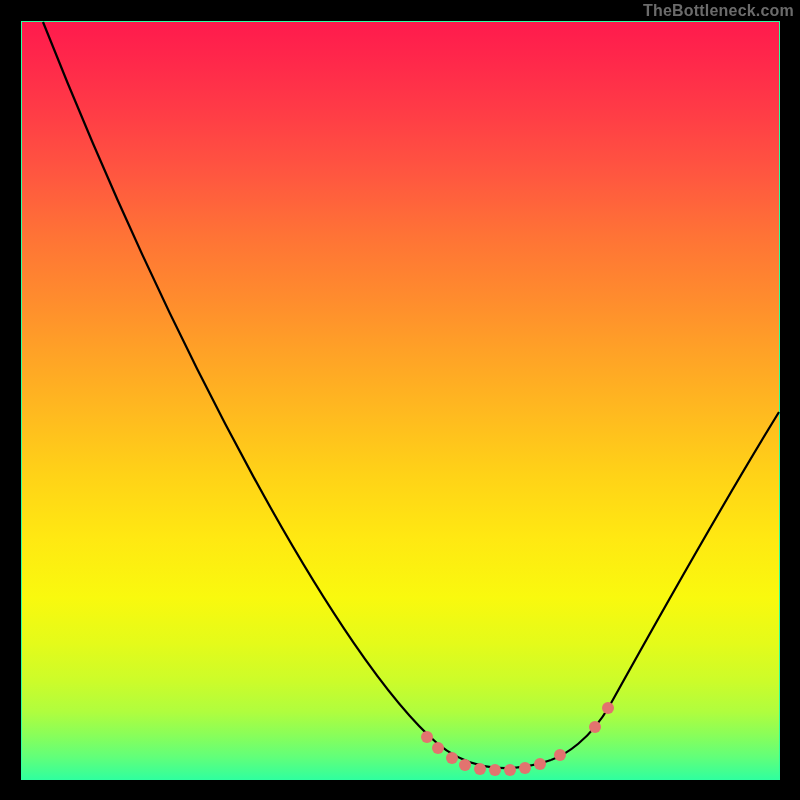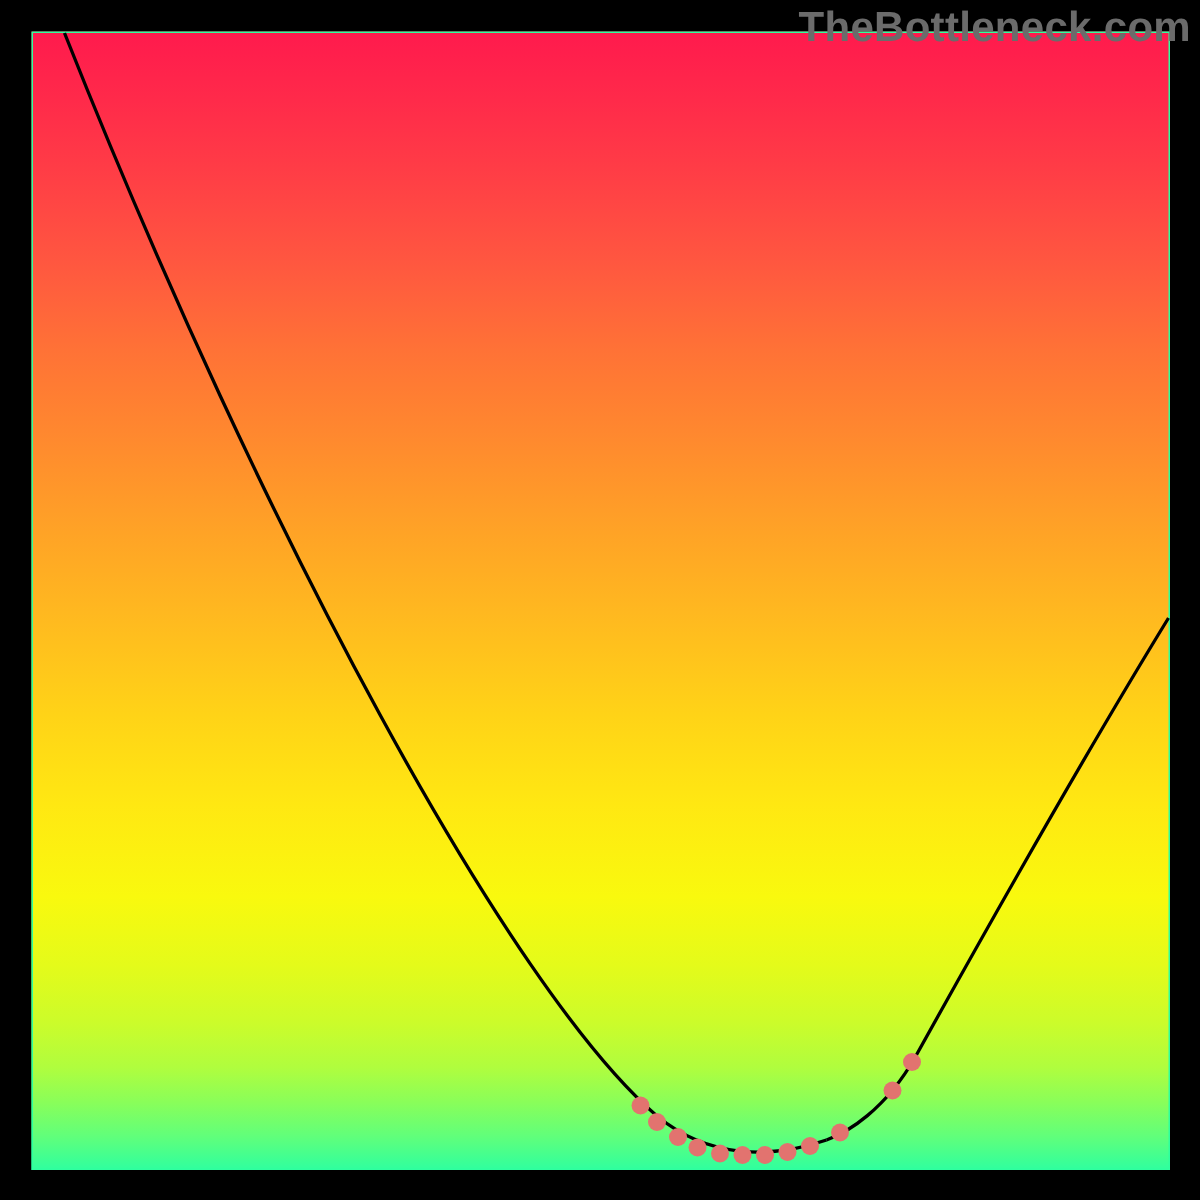--- a/index.html
+++ b/index.html
@@ -41,21 +41,21 @@
       #2fff9f 100%
     );
     outline: 1px solid #2fff9f;
     outline-offset: -1px;
   }
   .watermark {
     position: absolute;
     top: 2px;
     right: 6px;
     font-family: Tahoma, Geneva, Verdana, sans-serif;
-    font-size: 28px;
+    font-size: 16px;
     font-weight: 600;
     color: #6b6b6b;
     letter-spacing: 0.2px;
   }
   svg.overlay {
     position: absolute;
     left: 0;
     top: 0;
     width: 800px;
     height: 800px;

